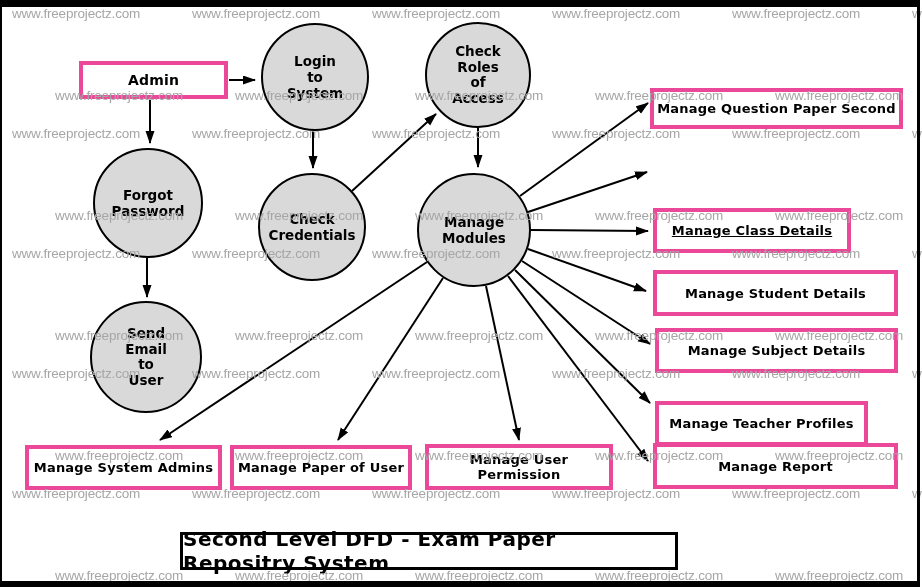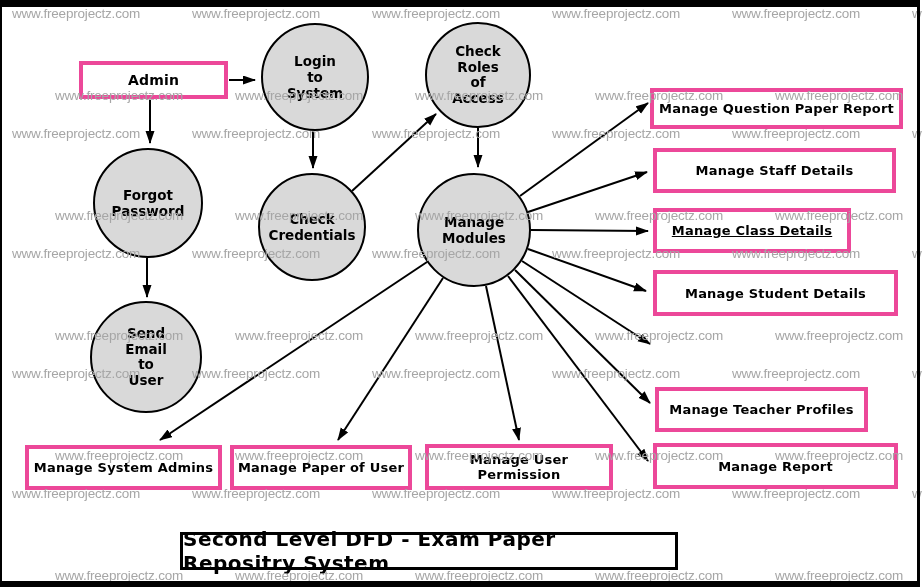--- a/index.html
+++ b/index.html
@@ -128,25 +128,25 @@
 Credentials</div>
   <div class="node process" style="left:417px; top:173px; width:114px; height:114px;">Manage
 Modules</div>
   <div class="node process" style="left:93px; top:148px; width:110px; height:110px;">Forgot
 Password</div>
   <div class="node process" style="left:90px; top:301px; width:112px; height:112px; line-height:15.5px;">Send
 Email
 to
 User</div>
 
-  <div class="node store" style="left:650px; top:88px; width:253px; height:41px;">Manage Question Paper Report</div>
-  <div class="node store" style="left:653px; top:148px; width:243px; height:45px;">Manage Staff Details</div>
+  <div class="node store" style="left:650px; top:88px; width:253px; height:41px;">Manage Question Paper Second</div>
   <div class="node store" style="left:653px; top:208px; width:198px; height:45px;text-decoration:underline;">Manage Class Details</div>
   <div class="node store" style="left:653px; top:270px; width:245px; height:46px;">Manage Student Details</div>
-  <div class="node store" style="left:655px; top:387px; width:213px; height:45px;text-align:right;">Manage Teacher Profiles</div>
+  <div class="node store" style="left:655px; top:328px; width:243px; height:45px;">Manage Subject Details</div>
+  <div class="node store" style="left:655px; top:401px; width:213px; height:45px;text-align:right;">Manage Teacher Profiles</div>
   <div class="node store" style="left:653px; top:443px; width:245px; height:46px;">Manage Report</div>
 
   <div class="node store" style="left:25px; top:445px; width:197px; height:45px;">Manage System Admins</div>
   <div class="node store" style="left:230px; top:445px; width:182px; height:45px;">Manage Paper of User</div>
   <div class="node store" style="left:425px; top:444px; width:188px; height:46px;">Manage User Permission</div>
 
   <div class="title-box" style="left:180px; top:532px; width:498px; height:38px;">Second Level DFD - Exam Paper Repositry System</div>
 
   <div class="wm-layer">
       <span class="wm" style="left: 12px; top: 6px;">www.freeprojectz.com</span>

